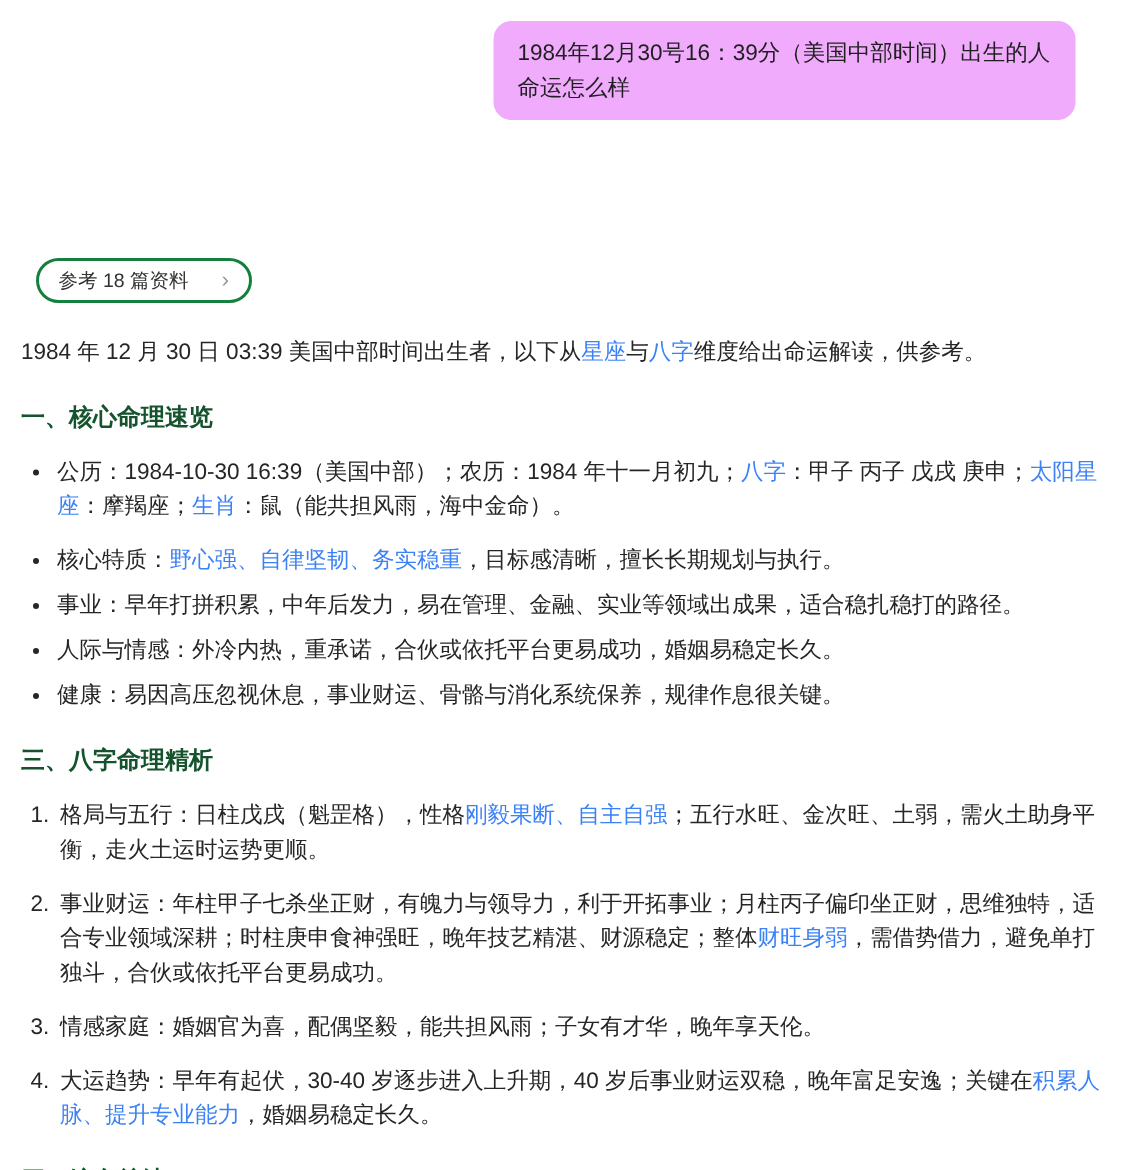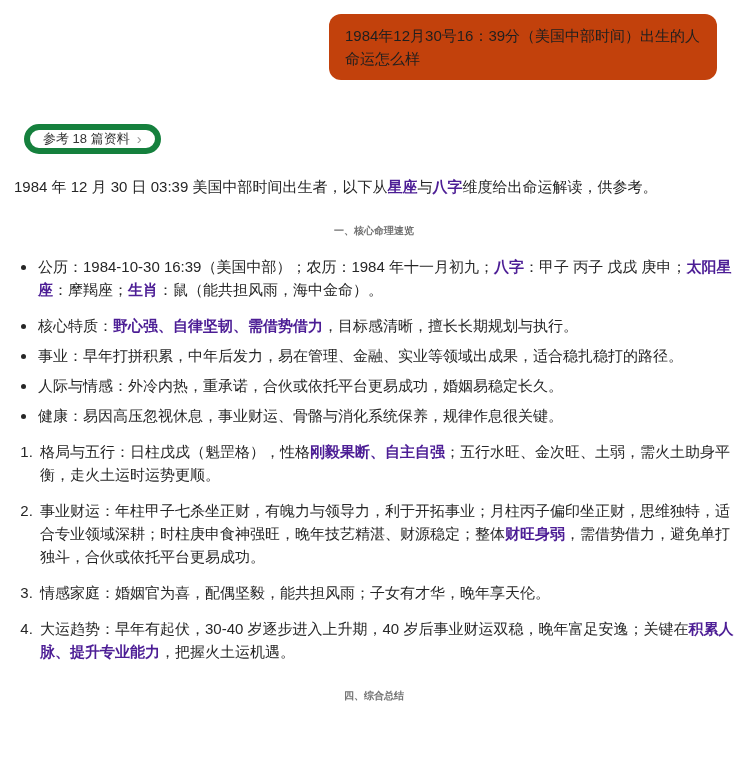--- a/index.html
+++ b/index.html
@@ -14,79 +14,79 @@
   }
   .page { width: 750px; min-height: 780px; overflow: hidden; }
 
   
   .user-row {
     display: flex;
     justify-content: flex-end;
     padding: 14px 33px 0 0;
   }
   .bubble {
-    background: #c2410c;
+    background: #f0abfc;
     border-radius: 12px;
     padding: 10px 16px;
     max-width: 388px;
     font-size: 15px;
     line-height: 23px;
     color: #1f1f1f;
     word-break: break-word;
   }
 
   
   .chip-row { padding: 44px 0 0 24px; }
   .chip {
     display: inline-flex;
     align-items: center;
-    gap: 7px;
+    gap: 22px;
     height: 30px;
     padding: 0 13px;
     background: #ffffff;
-    border: 6px solid #15803d;
+    border: 2px solid #15803d;
     border-radius: 16px;
     font-family: inherit;
     font-size: 13px;
     color: #333333;
     cursor: pointer;
+    margin-top: 48px;
   }
   .chip .chev {
     color: #999999;
     font-size: 15px;
     line-height: 1;
     margin-top: -1px;
   }
 
   
   .answer {
     padding: 21px 16px 12px 14px;
     font-size: 15px;
     line-height: 23px;
     color: #262626;
   }
   .answer p.intro { margin: 0; }
   .answer h3 {
-    font-size: 10px;
+    font-size: 16px;
     font-weight: 700;
-    color: #737373;
+    color: #14532d;
     margin: 21px 0 0 0;
     line-height: 23px;
-    text-align: center;
   }
   .answer ul, .answer ol {
     margin: 13px 0 0 0;
     padding-left: 23px;
   }
   .answer ul li { margin: 0 0 7px 0; padding-left: 1px; }
   .answer ul li:last-child { margin-bottom: 0; }
   .answer ol li { margin: 0 0 13px 0; padding-left: 3px; }
   .answer ol li:last-child { margin-bottom: 0; }
   .answer li::marker { color: #262626; }
-  .answer strong { font-weight: 700; color: #4c1d95; }
+  .answer strong { font-weight: 400; color: #3b82f6; }
 </style>
 </head>
 <body>
 
 <div class="page">
 
   <div class="user-row">
     <div class="bubble">1984年12月30号16：39分（美国中部时间）出生的人 命运怎么样</div>
   </div>
 
@@ -97,27 +97,28 @@
     </button>
   </div>
 
   <div class="answer">
       <p class="intro"><span>1984 年 12 月 30 日 03:39 美国中部时间出生者，以下从</span><strong>星座</strong><span>与</span><strong>八字</strong><span>维度给出命运解读，供参考。</span></p>
       <h3>一、核心命理速览</h3>
       <ul>
         <li><span>公历：1984-10-30 16:39（美国中部）；农历：1984 年十一月初九；</span><strong>八字</strong><span>：甲子 丙子 戊戌 庚申；</span><strong>太阳星座</strong><span>：摩羯座；</span><strong>生肖</strong><span>：鼠（能共担风雨，海中金命）。</span></li>
       </ul>
       <ul>
-        <li><span>核心特质：</span><strong>野心强、自律坚韧、需借势借力</strong><span>，目标感清晰，擅长长期规划与执行。</span></li>
+        <li><span>核心特质：</span><strong>野心强、自律坚韧、务实稳重</strong><span>，目标感清晰，擅长长期规划与执行。</span></li>
         <li><span>事业：早年打拼积累，中年后发力，易在管理、金融、实业等领域出成果，适合稳扎稳打的路径。</span></li>
         <li><span>人际与情感：外冷内热，重承诺，合伙或依托平台更易成功，婚姻易稳定长久。</span></li>
         <li><span>健康：易因高压忽视休息，事业财运、骨骼与消化系统保养，规律作息很关键。</span></li>
       </ul>
+      <h3>三、八字命理精析</h3>
       <ol>
         <li><span>格局与五行：日柱戊戌（魁罡格），性格</span><strong>刚毅果断、自主自强</strong><span>；五行水旺、金次旺、土弱，需火土助身平衡，走火土运时运势更顺。</span></li>
         <li><span>事业财运：年柱甲子七杀坐正财，有魄力与领导力，利于开拓事业；月柱丙子偏印坐正财，思维独特，适合专业领域深耕；时柱庚申食神强旺，晚年技艺精湛、财源稳定；整体</span><strong>财旺身弱</strong><span>，需借势借力，避免单打独斗，合伙或依托平台更易成功。</span></li>
         <li><span>情感家庭：婚姻官为喜，配偶坚毅，能共担风雨；子女有才华，晚年享天伦。</span></li>
-        <li><span>大运趋势：早年有起伏，30-40 岁逐步进入上升期，40 岁后事业财运双稳，晚年富足安逸；关键在</span><strong>积累人脉、提升专业能力</strong><span>，把握火土运机遇。</span></li>
+        <li><span>大运趋势：早年有起伏，30-40 岁逐步进入上升期，40 岁后事业财运双稳，晚年富足安逸；关键在</span><strong>积累人脉、提升专业能力</strong><span>，婚姻易稳定长久。</span></li>
       </ol>
       <h3>四、综合总结</h3>
     </div>
 
 </div>
 
 </body></html>

